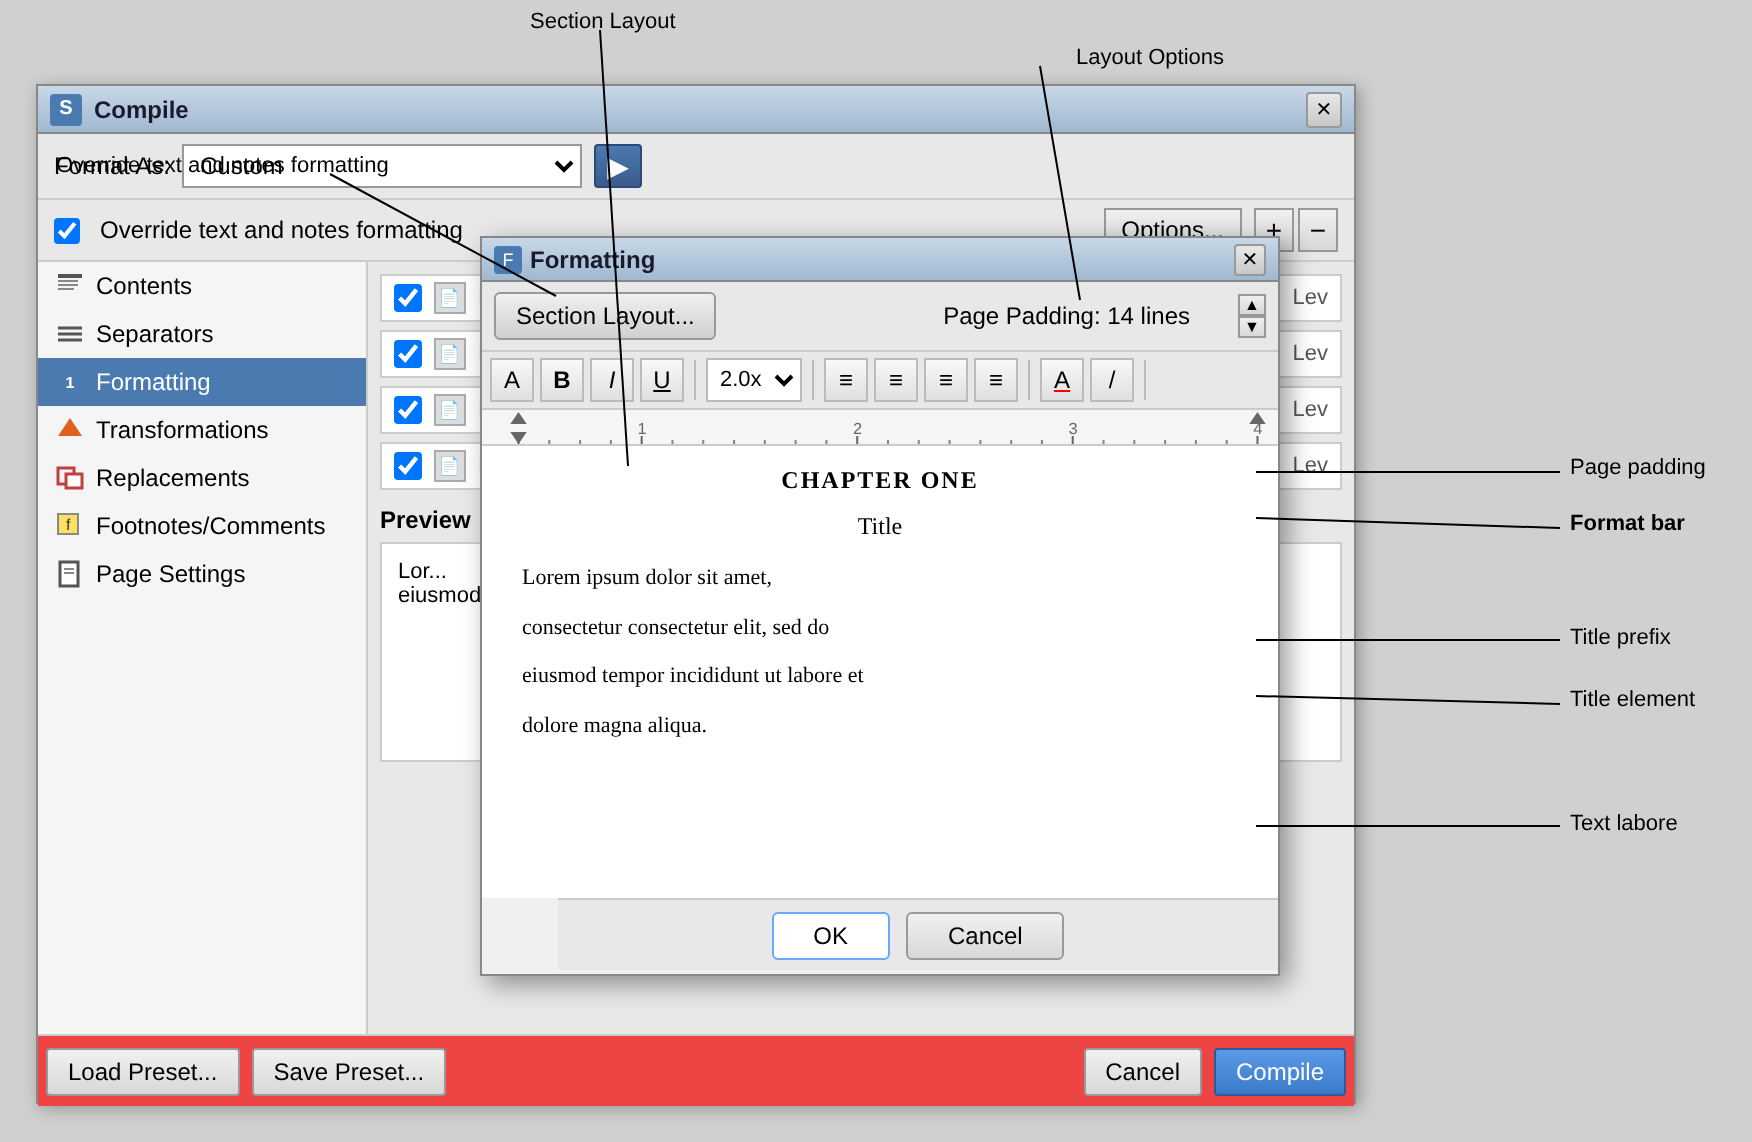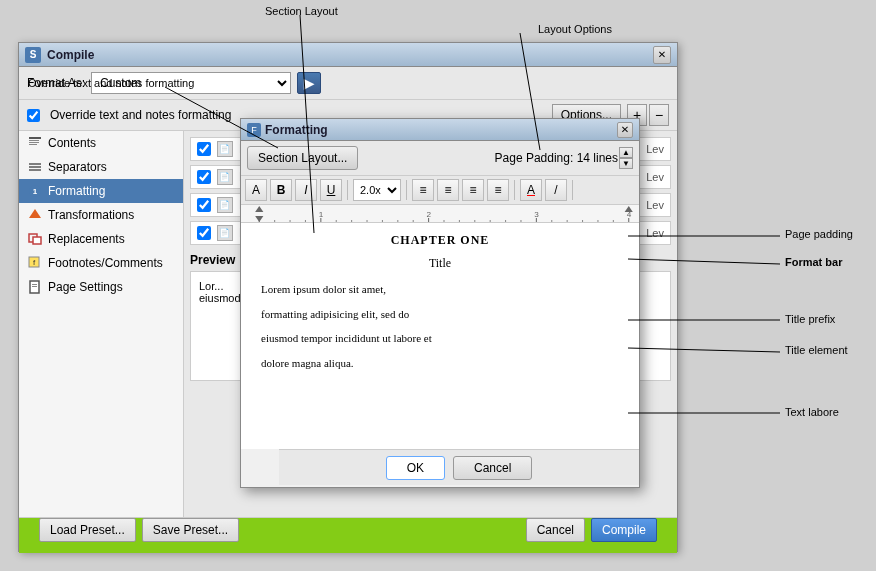--- a/index.html
+++ b/index.html
@@ -194,24 +194,25 @@
       border: 1px solid #ccc;
       padding: 8px;
       font-size: 11px;
       height: 110px;
       overflow: hidden;
     }
 
     
     .compile-bottom {
       height: 36px;
-      background: #84cc16;
+      background: #ef4444;
       border-top: 1px solid #ccc;
       display: flex;
-      padding: 0 20px;
+      align-items: center;
+      padding: 0 4px;
       gap: 6px;
     }
     .bottom-btn {
       height: 24px; padding: 0 10px;
       background: linear-gradient(to bottom, #f0f0f0, #d8d8d8);
       border: 1px solid #999;
       cursor: pointer; font-size: 12px;
       border-radius: 2px;
     }
 
@@ -257,21 +258,21 @@
       font-size: 10px; cursor: pointer; border-radius: 2px;
     }
 
     
     .section-layout-row {
       display: flex;
       align-items: center;
       padding: 5px 6px;
       background: #e8e8e8;
       border-bottom: 1px solid #ccc;
-      gap: 1px;
+      gap: 24px;
     }
     .section-layout-btn {
       height: 24px; padding: 0 10px;
       background: linear-gradient(to bottom, #f0f0f0, #d0d0d0);
       border: 1px solid #999;
       cursor: pointer; font-size: 12px;
       border-radius: 3px;
     }
     .page-padding-label { font-size: 12px; flex: 1; text-align: right; }
     .page-padding-spin {
@@ -635,21 +636,21 @@
         <polygon points="370,0 374,6 366,6" fill="#666"></polygon>
       </svg>
     </div>
 
     <div class="scroll-container">
       <div class="doc-area">
         <div class="doc-chapter">CHAPTER ONE</div>
         <div class="doc-title">Title</div>
         <div class="doc-body">
           <div class="doc-para">Lorem ipsum dolor sit amet,</div>
-          <div class="doc-para">formatting adipisicing elit, sed do</div>
+          <div class="doc-para">consectetur consectetur elit, sed do</div>
           <div class="doc-para">eiusmod tempor incididunt ut labore et</div>
           <div class="doc-para">dolore magna aliqua.</div>
         </div>
       </div>
     </div>
   </div>
 
   <div class="dialog-bottom">
     <button class="dialog-btn ok">OK</button>
     <button class="dialog-btn cancel">Cancel</button>

